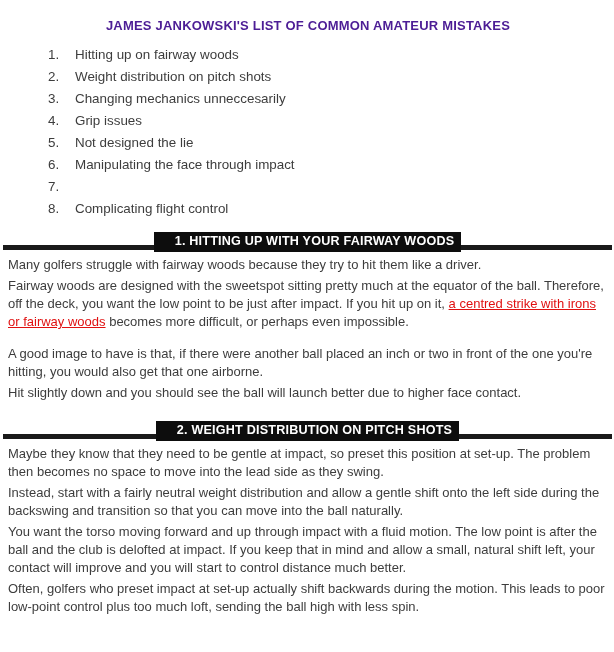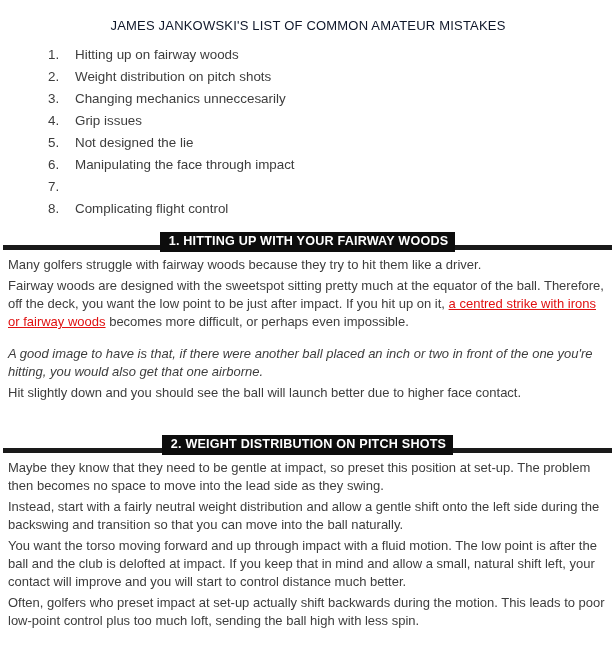--- a/index.html
+++ b/index.html
@@ -13,22 +13,22 @@
   body{
     width:614px;height:652px;overflow:hidden;
     font-family:"Liberation Sans","DejaVu Sans",sans-serif;
     color:var(--body_text);
   }
   .page{padding:0 6px 0 8px;}
   .doc-title{
     margin:18px 0 0 0;
     text-align:center;
     font-size:13px;
-    font-weight:normal;
-    color:#0f172a;
+    font-weight:bold;
+    color:#4c1d95;
     letter-spacing:.2px;
   }
   .mistakes{
     list-style:none;
     margin:10px 0 0 0;
     padding:0;
   }
   .mistakes li{
     display:flex;
     align-items:center;
@@ -40,45 +40,45 @@
     display:inline-block;
     width:27px;
     flex:0 0 27px;
   }
   .shead{
     position:relative;
     text-align:center;
     margin:12px -4px 4px -5px;
     height:21px;
   }
-  .shead.second{margin-top:32px;text-decoration:underline;}
+  .shead.second{margin-top:18px;text-decoration:underline;}
   .shead .rule{
     position:absolute;
     left:0;right:0;bottom:2px;
     height:5px;
     background:var(--rule);
   }
   .shead .bar{
     position:relative;
     z-index:1;
     display:inline-block;
     background:var(--heading_bg);
     color:var(--heading_fg);
     font-weight:bold;
     font-size:12.6px;
     line-height:13px;
-    padding:3px 7px 4px 9px;
+    padding:3px 7px 4px 21px;
     letter-spacing:.2px;
   }
   p.body-para{
     margin:0 0 3px 0;
     font-size:13px;
     line-height:18px;
   }
-  p.extra-gap{margin-top:14px;font-style:italic;}
+  p.extra-gap{margin-top:14px;}
   a.doc-link{
     color:var(--link);
     text-decoration:underline;
     cursor:pointer;
   }
 </style>
 </head>
 <body>
 
 <div class="page">

